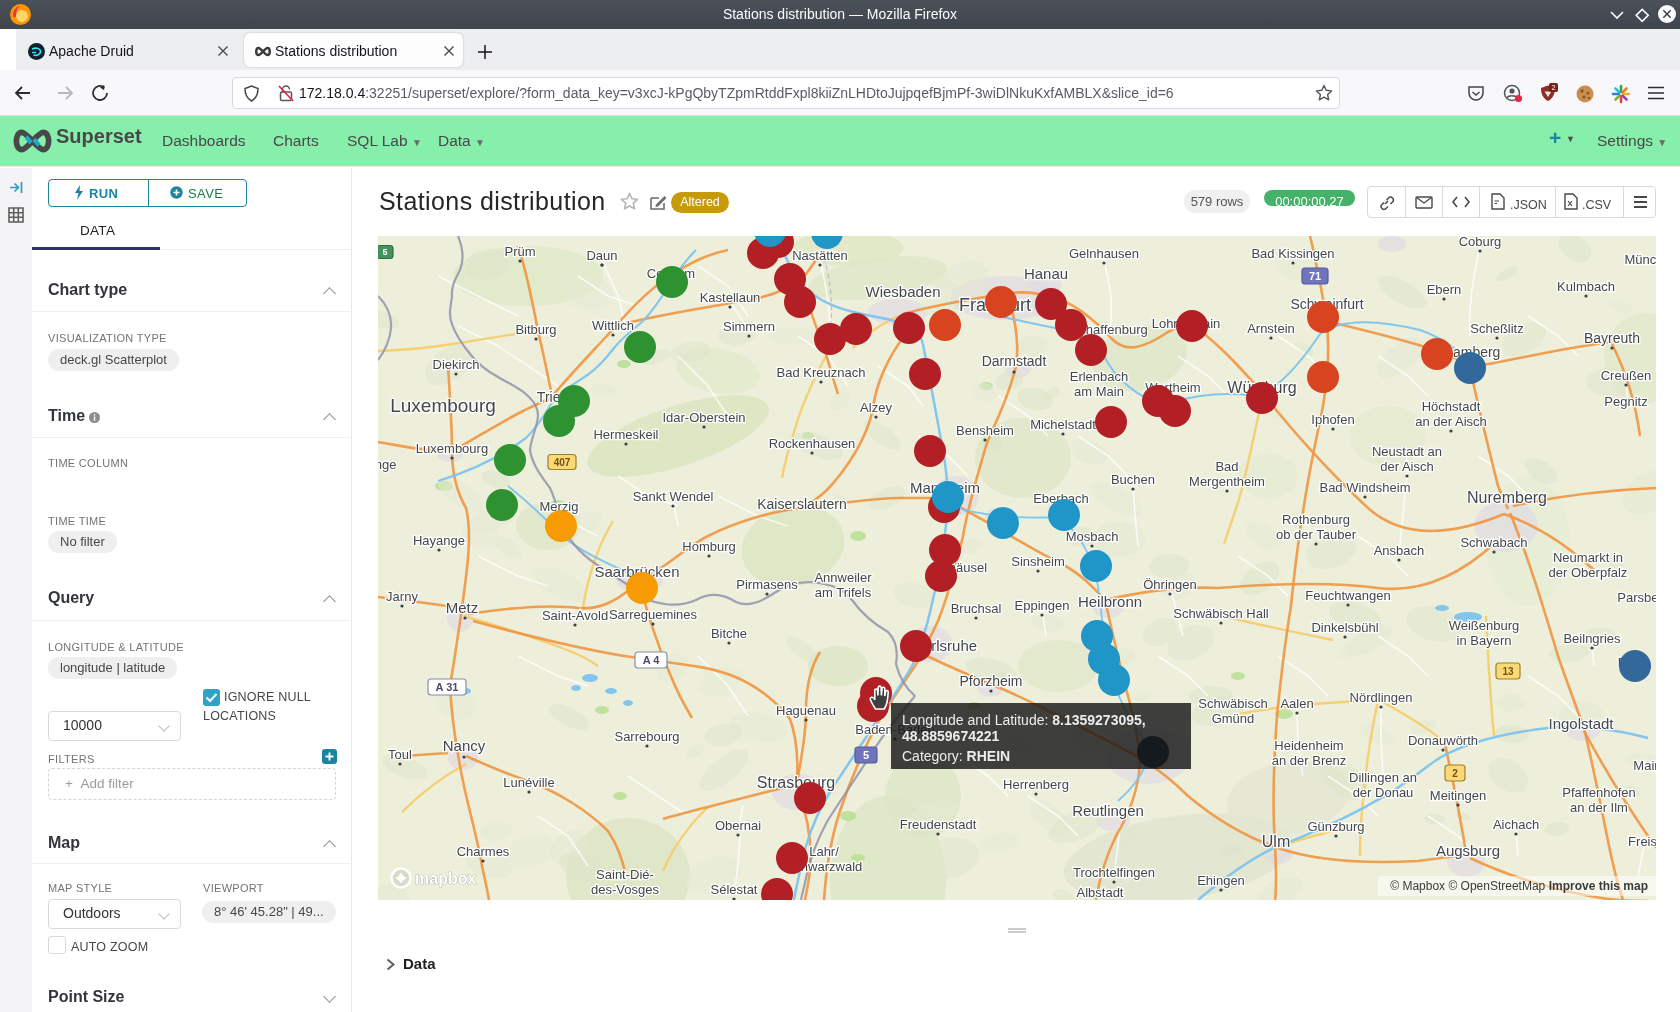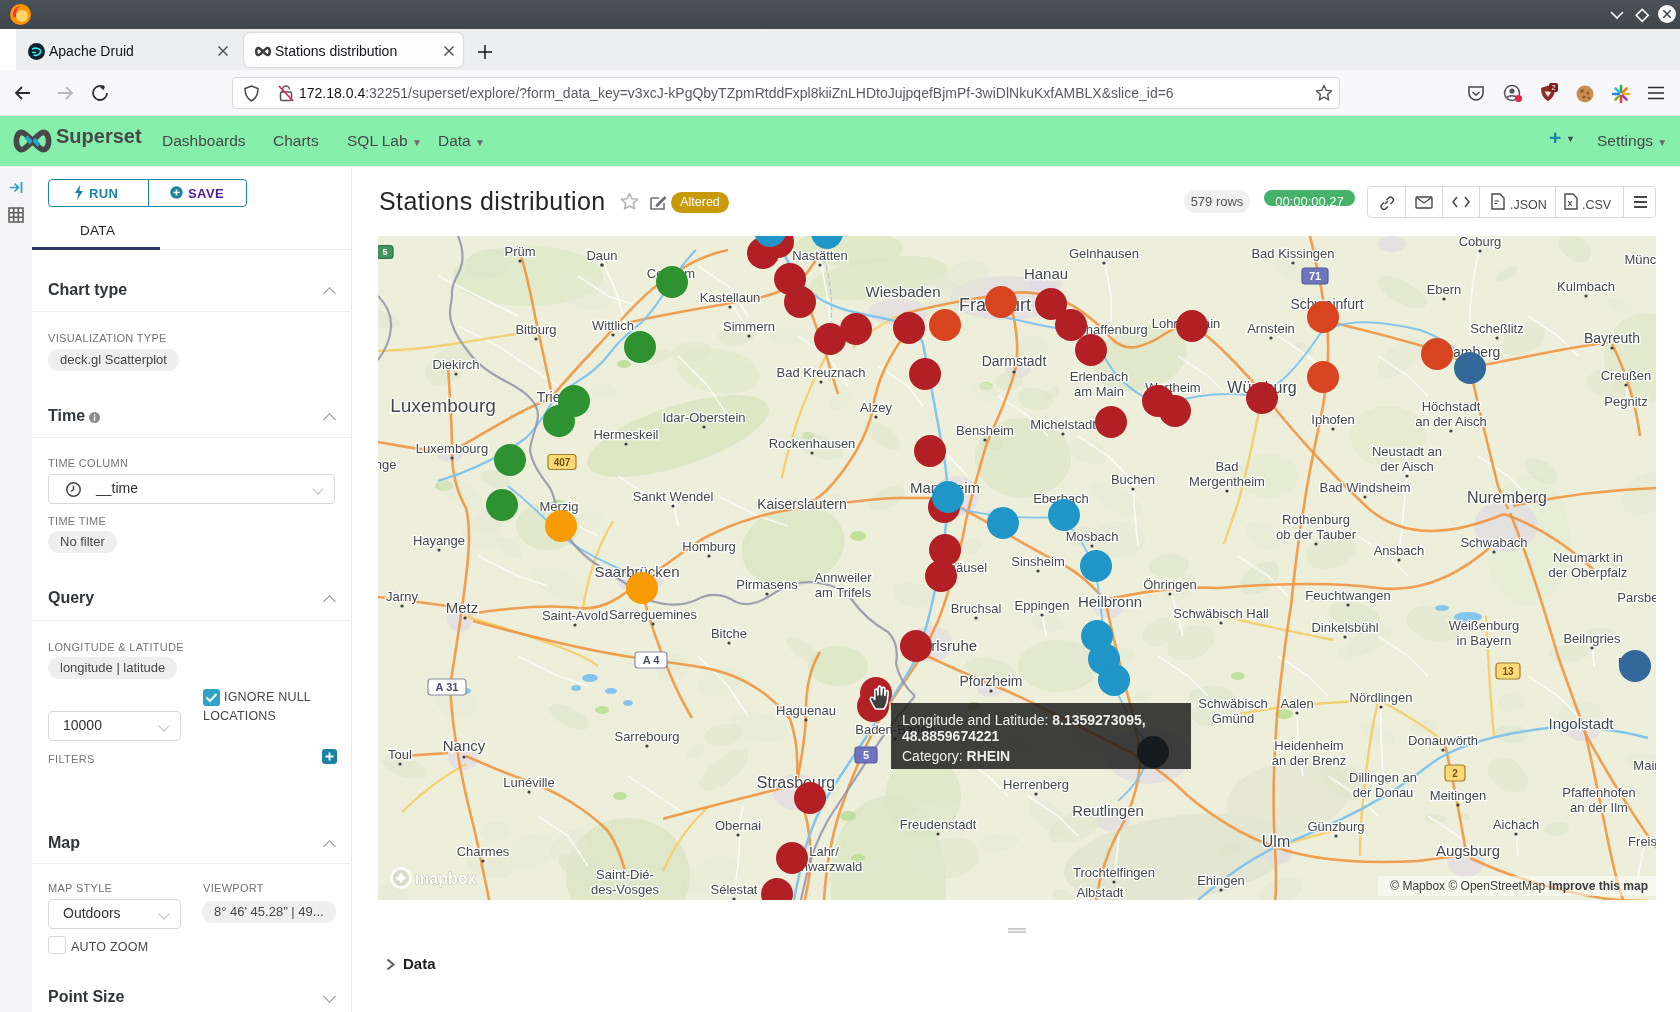--- a/index.html
+++ b/index.html
@@ -41,20 +41,21 @@
 #main { position:absolute; left:353px; top:168px; width:1327px; height:844px; background:#fff; }
 #map { position:absolute; left:378px; top:236px; width:1278px; height:664px; }
 #tooltip { position:absolute; left:891px; top:703px; width:300px; height:66px;
   background:rgba(23,23,23,.82); color:#ededed; font-size:14px; padding:9px 11px;
   line-height:16px; }
 </style>
 </head>
 <body>
 
 <div id="titlebar">
+  <div class="title">Stations distribution — Mozilla Firefox</div>
   <svg class="abs" style="left:9px;top:3px" width="23" height="23" viewBox="0 0 23 23">
     <circle cx="11.5" cy="11.5" r="10.5" fill="#ff9500"></circle>
     <path d="M4 14 A9 9 0 0 1 11 3 A9 9 0 0 0 8 14 Z" fill="#e3365a"></path>
     <circle cx="13" cy="13" r="6" fill="#ffd567"></circle>
   </svg>
   <svg class="abs" style="left:1609px;top:8px" width="16" height="14" viewBox="0 0 16 14">
     <path d="M2 4 L8 10 L14 4" stroke="#fbfbfe" stroke-width="1.6" fill="none"></path>
   </svg>
   <svg class="abs" style="left:1634px;top:7px" width="16" height="16" viewBox="0 0 16 16">
     <rect x="4" y="4" width="8.5" height="8.5" transform="rotate(45 8.2 8.2)" fill="none" stroke="#fbfbfe" stroke-width="1.6"></rect>
@@ -185,49 +186,41 @@
   <div class="abs" style="left:16px;top:11px;width:199px;height:28px;border:1px solid #1b84a1;border-radius:4px"></div>
   <div class="abs" style="left:116px;top:11px;width:1px;height:28px;background:#1b84a1"></div>
   <svg class="abs" style="left:42px;top:17px" width="10" height="15" viewBox="0 0 10 15">
     <path d="M6 0 L1 8 H4.5 L3 15 L9 6 H5.5 Z" fill="#1b84a1"></path>
   </svg>
   <div class="abs" style="left:57px;top:18px;font-size:13px;font-weight:700;color:#1b84a1;letter-spacing:.4px">RUN</div>
   <svg class="abs" style="left:138px;top:18px" width="13" height="13" viewBox="0 0 13 13">
     <circle cx="6.5" cy="6.5" r="6.2" fill="#1b84a1"></circle>
     <path d="M6.5 3.4 V9.6 M3.4 6.5 H9.6" stroke="#fff" stroke-width="1.6"></path>
   </svg>
-  <div class="abs" style="left:156px;top:18px;font-size:13px;font-weight:700;color:#4c1d95;letter-spacing:.4px">SAVE</div>
+  <div class="abs" style="left:156px;top:18px;font-size:13px;font-weight:400;color:#15803d;letter-spacing:.4px">SAVE</div>
 
   <div class="abs" style="left:48px;top:55px;font-size:13.5px;color:#242424;letter-spacing:.3px">DATA</div>
   <div class="abs" style="left:0;top:81px;width:320px;height:1px;background:#ededed"></div>
   <div class="abs" style="left:0;top:79px;width:128px;height:3px;background:#2a3362"></div>
 
   <div class="sechead" style="left:16px;top:113px">Chart type</div>
   <div class="chev up" style="left:293px;top:121px"></div>
   <div class="hr" style="top:143px"></div>
   <div class="seclabel" style="left:16px;top:164px">VISUALIZATION TYPE</div>
   <div class="pill" style="left:16px;top:181px">deck.gl Scatterplot</div>
 
   <div class="sechead" style="left:16px;top:239px">Time</div>
   <svg class="abs" style="left:57px;top:244px" width="11" height="11" viewBox="0 0 13 13">
     <circle cx="6.5" cy="6.5" r="6.5" fill="#8c8c8c"></circle>
     <rect x="5.7" y="5.3" width="1.7" height="5" fill="#fff"></rect>
     <rect x="5.7" y="2.6" width="1.7" height="1.7" fill="#fff"></rect>
   </svg>
   <div class="chev up" style="left:293px;top:247px"></div>
   <div class="hr" style="top:269px"></div>
   <div class="seclabel" style="left:16px;top:289px">TIME COLUMN</div>
-  <div class="selbox" style="left:16px;top:306px;width:287px;height:30px">
-    <svg class="abs" style="left:17px;top:7px" width="15" height="15" viewBox="0 0 15 15">
-      <circle cx="7.5" cy="7.5" r="6.7" fill="none" stroke="#454545" stroke-width="1.5"></circle>
-      <path d="M7.5 3.8 V7.5 L5 9.5" stroke="#454545" stroke-width="1.5" fill="none"></path>
-    </svg>
-    <div class="txt" style="left:47px">__time</div>
-    <div class="car"></div>
-  </div>
   <div class="seclabel" style="left:16px;top:347px">TIME TIME</div>
   <div class="pill" style="left:16px;top:363px">No filter</div>
 
   <div class="sechead" style="left:16px;top:421px">Query</div>
   <div class="chev up" style="left:293px;top:429px"></div>
   <div class="hr" style="top:452px"></div>
   <div class="seclabel" style="left:16px;top:473px">LONGITUDE &amp; LATITUDE</div>
   <div class="pill" style="left:16px;top:489px">longitude | latitude</div>
   <div class="seclabel" style="left:16px;top:556px">ROW LIMIT</div>
   <div class="abs" style="left:171px;top:521px;width:17px;height:17px;background:#2da4c7;border-radius:3px">
@@ -239,20 +232,23 @@
   <div class="abs" style="left:171px;top:541px;font-size:12.5px;color:#474747;letter-spacing:.2px">LOCATIONS</div>
   <div class="selbox" style="left:16px;top:543px;width:133px;height:30px">
     <div class="txt">10000</div>
     <div class="car"></div>
   </div>
   <div class="seclabel" style="left:16px;top:585px">FILTERS</div>
   <div class="abs" style="left:290px;top:581px;width:15px;height:15px;background:#1b84a1;border-radius:3px">
     <svg width="15" height="15" viewBox="0 0 15 15">
         <path d="M7.5 3.5 V11.5 M3.5 7.5 H11.5" stroke="#fff" stroke-width="1.8"></path>
       </svg>
+  </div>
+  <div class="abs" style="left:16px;top:600px;width:288px;height:32px;border:1.5px dashed #d4d4d4;border-radius:4px">
+    <div class="abs" style="left:16px;top:7px;font-size:13.5px;color:#9c9c9c">+&nbsp;&nbsp;Add filter</div>
   </div>
 
   <div class="sechead" style="left:16px;top:666px">Map</div>
   <div class="chev up" style="left:293px;top:674px"></div>
   <div class="hr" style="top:695px"></div>
   <div class="seclabel" style="left:16px;top:714px">MAP STYLE</div>
   <div class="seclabel" style="left:171px;top:714px">VIEWPORT</div>
   <div class="selbox" style="left:16px;top:731px;width:133px;height:30px">
     <div class="txt">Outdoors</div>
     <div class="car"></div>

